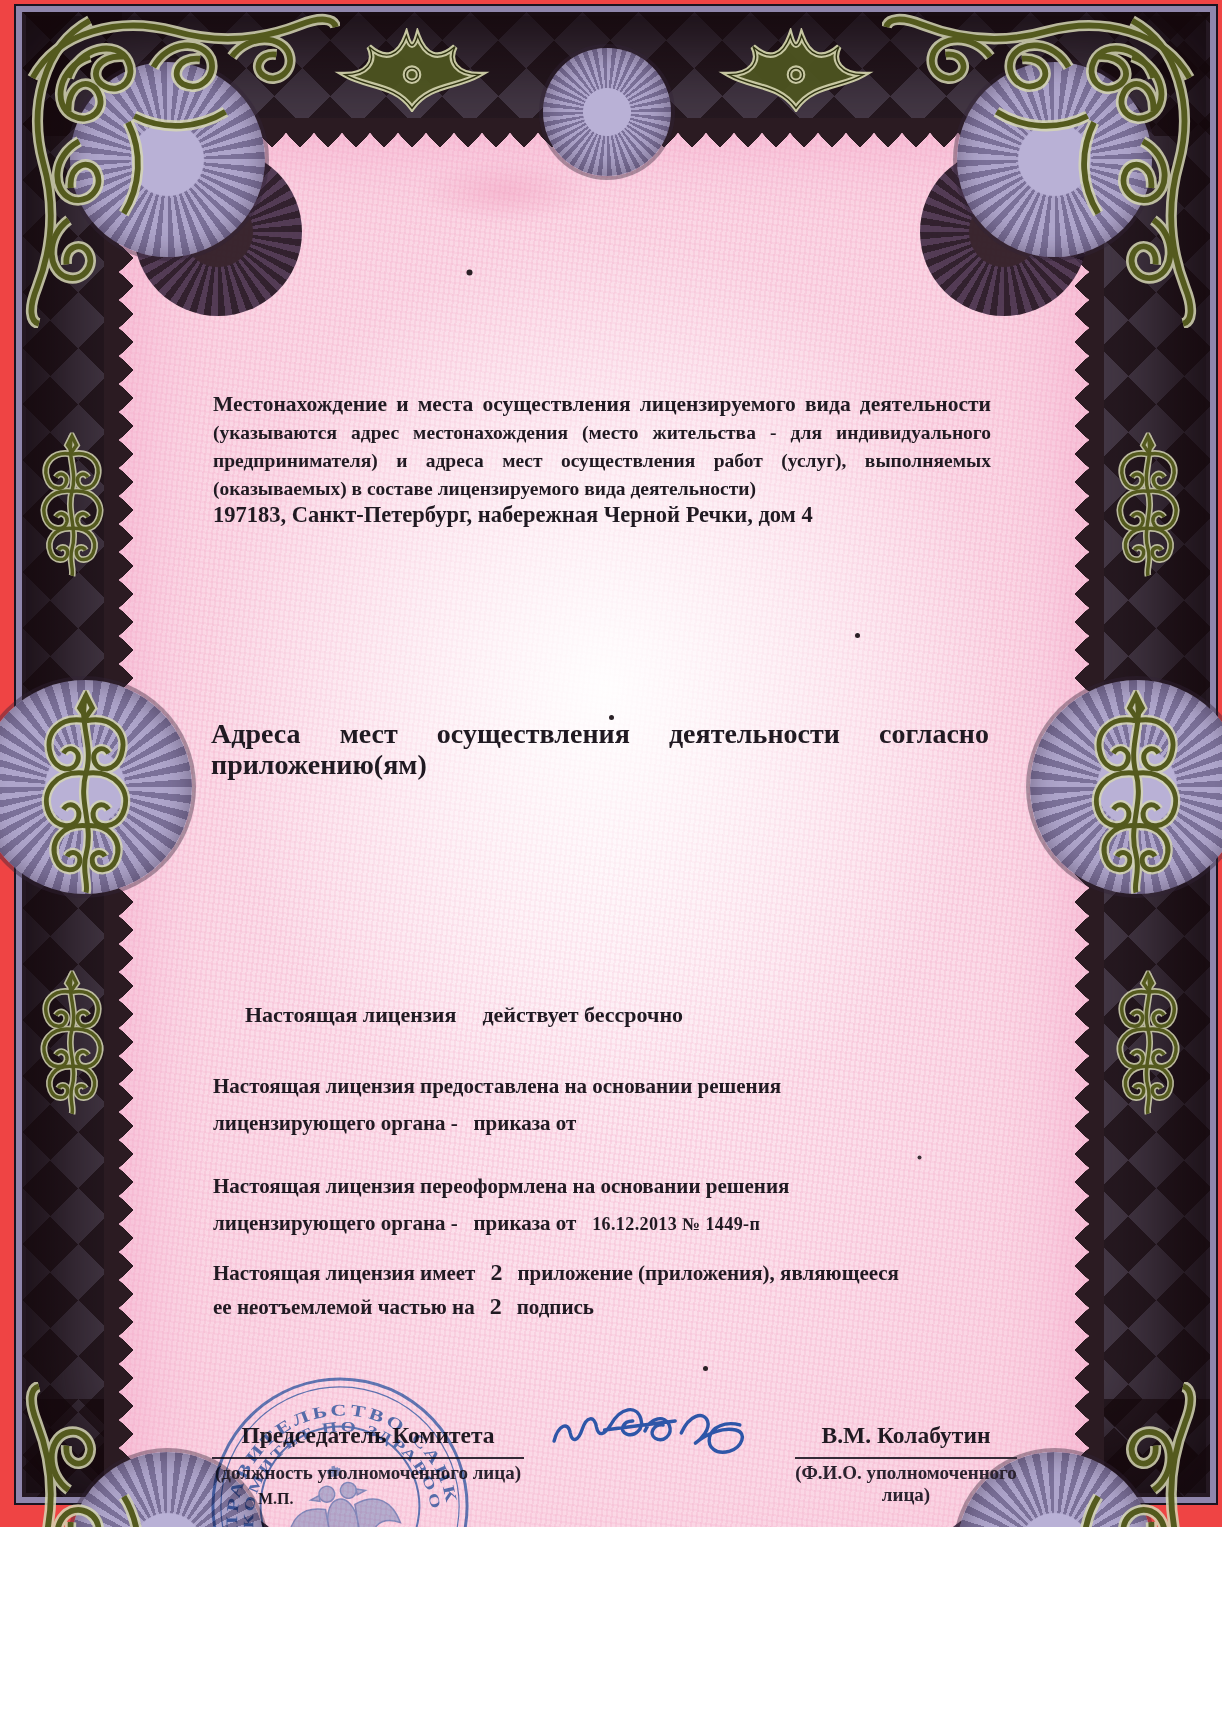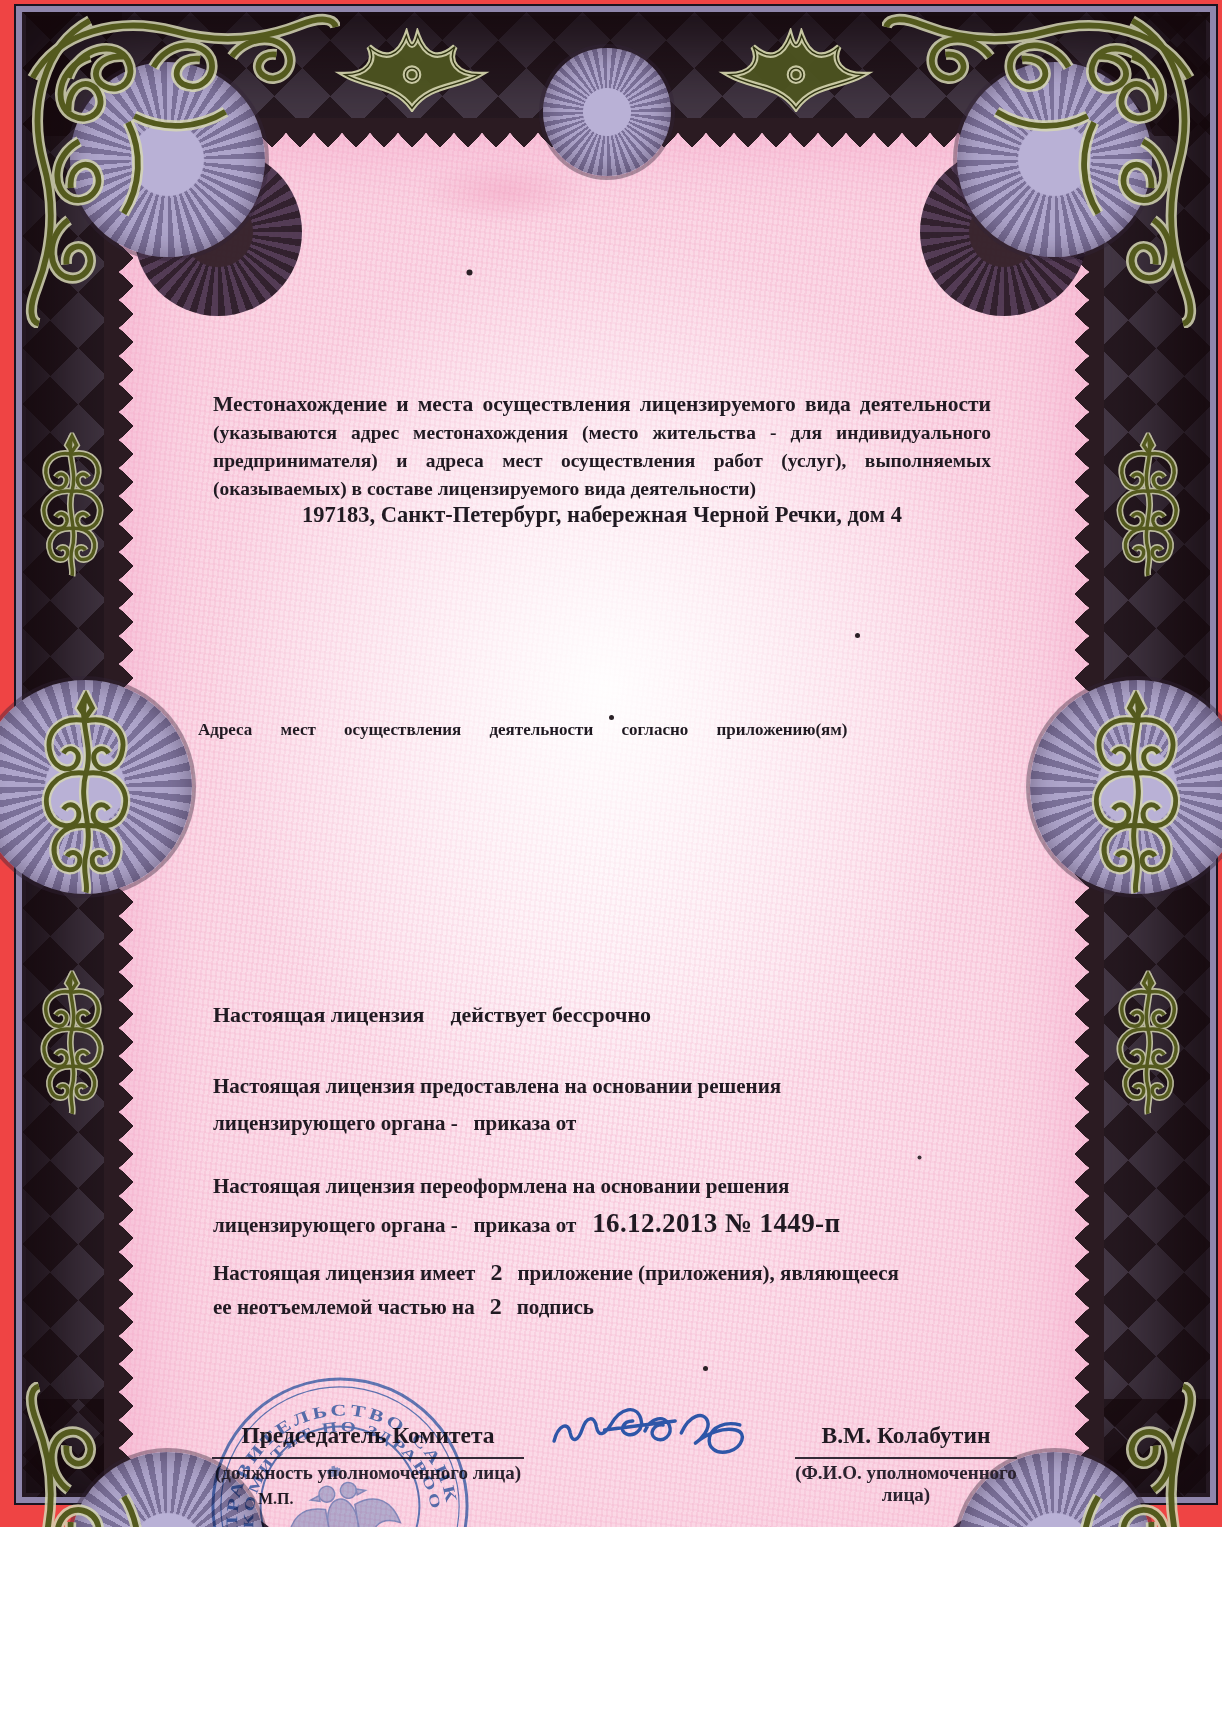--- a/index.html
+++ b/index.html
@@ -59,27 +59,27 @@
   .orn .u-under{stroke:#d6d7b4;stroke-width:10.5;fill:none;opacity:.85;}
   .orn .u-over{stroke:#545a1e;stroke-width:5.5;fill:none;}
   .orn.crest .u-under{stroke:#cfd0a8;stroke-width:6;fill:#4d5420;opacity:.95;}
   .orn.crest .u-over{stroke:#2f3310;stroke-width:1.5;fill:none;}
 
   
   .content{position:absolute;inset:0;z-index:4;}
   .content p{margin:0;position:absolute;font-weight:bold;}
   #p-location{left:213px;top:390px;width:778px;text-align:justify;font-size:19.5px;line-height:28px;}
   #p-location .lead{font-size:21.5px;}
-  #p-address{left:213px;top:502px;width:778px;text-align:center;font-size:22.5px;}
-  #p-addresses{left:198px;top:718px;width:778px;text-align:justify;font-size:17px;line-height:24px;word-spacing:24px;}
+  #p-address{left:213px;top:502px;width:778px;text-align:left;font-size:22.5px;}
+  #p-addresses{left:211px;top:718px;width:778px;text-align:justify;font-size:28px;line-height:31px;word-spacing:24px;}
   #p-validity{left:213px;top:1002px;font-size:22px;}
-  #p-validity .gap{margin-right:26px;}
+  #p-validity .gap{margin-right:26px;margin-left:32px;}
   #p-granted{left:213px;top:1068px;width:778px;font-size:21px;line-height:37px;white-space:pre-wrap;}
   #p-reissued{left:213px;top:1168px;width:820px;font-size:21px;line-height:37px;white-space:pre-wrap;}
-  #p-reissued .order{font-size:27px;letter-spacing:.4px;}
+  #p-reissued .order{font-size:18px;letter-spacing:.4px;}
   #p-attach{left:213px;top:1256px;width:790px;font-size:21px;line-height:33px;white-space:pre-wrap;}
   #p-attach .num{font-size:24px;padding:0 15px;}
 
   .sig-col{position:absolute;top:1422px;}
   .sig-value{height:34px;font-size:23.5px;font-weight:bold;text-align:center;
              border-bottom:2.5px solid #332a36;padding-bottom:1px;}
   .sig-caption{font-size:19px;font-weight:bold;text-align:center;padding-top:3px;color:#2a222e;}
   #seal-mark{position:absolute;left:258px;top:1490px;font-size:16px;font-weight:bold;z-index:4;}
 
   .sign-svg{position:absolute;left:548px;top:1396px;width:212px;height:66px;z-index:5;}

